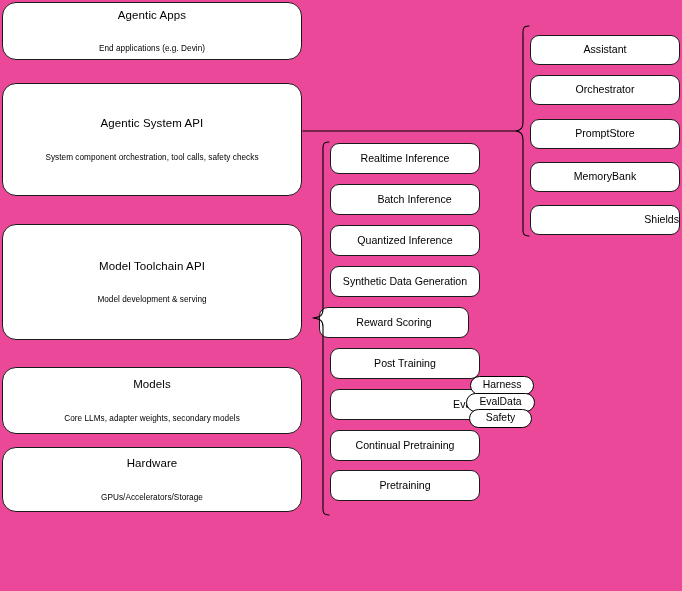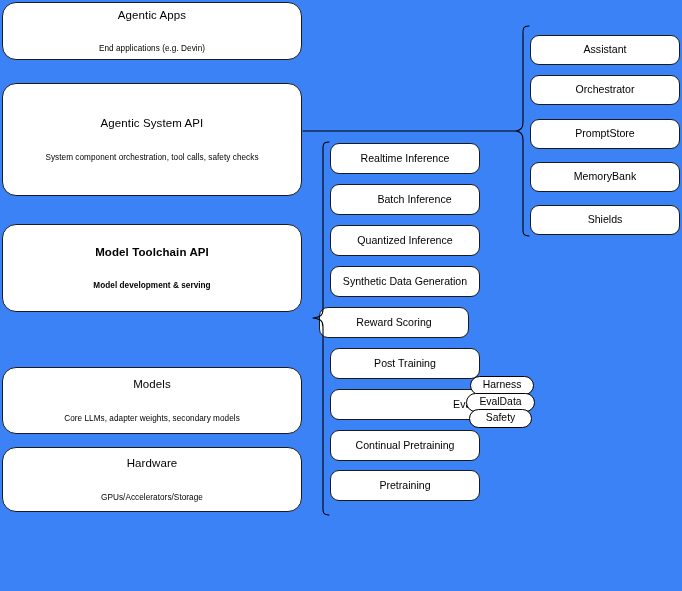--- a/index.html
+++ b/index.html
@@ -9,21 +9,21 @@
     background: #ffffff;
   }
   body {
     font-family: "Liberation Sans", sans-serif;
     color: #000000;
   }
   #canvas {
     position: relative;
     width: 682px;
     height: 591px;
-    background: #3b82f6;
+    background: #ec4899;
     overflow: hidden;
   }
 
   
   .box {
     position: absolute;
     box-sizing: border-box;
     border: 1.1px solid #1a1a1a;
     border-radius: 14px;
     background: #ffffff;
@@ -99,21 +99,21 @@
   <div class="box layer has-sub" style="left:2px; top:2px; width:300px; height:58px;">
     <div class="layer-title">Agentic Apps</div>
     <div class="layer-sub">End applications (e.g. Devin)</div>
   </div>
 
   <div class="box layer has-sub" style="left:2px; top:83px; width:300px; height:113px;">
     <div class="layer-title">Agentic System API</div>
     <div class="layer-sub">System component orchestration, tool calls, safety checks</div>
   </div>
 
-  <div class="box layer has-sub" style="left:2px; top:224px; width:300px; height:88px;font-weight:bold;">
+  <div class="box layer has-sub" style="left:2px; top:224px; width:300px; height:116px;">
     <div class="layer-title">Model Toolchain API</div>
     <div class="layer-sub">Model development &amp; serving</div>
   </div>
 
   <div class="box layer has-sub" style="left:2px; top:367px; width:300px; height:67px;">
     <div class="layer-title">Models</div>
     <div class="layer-sub">Core LLMs, adapter weights, secondary models</div>
   </div>
 
   <div class="box layer has-sub" style="left:2px; top:447px; width:300px; height:65px;">
@@ -165,21 +165,21 @@
   </div>
   <div class="box item" style="left:530px; top:75px; width:150px; height:30px;">
     <span class="item-label">Orchestrator</span>
   </div>
   <div class="box item" style="left:530px; top:119px; width:150px; height:30px;">
     <span class="item-label">PromptStore</span>
   </div>
   <div class="box item" style="left:530px; top:162px; width:150px; height:30px;">
     <span class="item-label">MemoryBank</span>
   </div>
-  <div class="box item" style="left:530px; top:205px; width:150px; height:30px;">
+  <div class="box item" style="left:530px; top:205px; width:150px; height:30px;align-items:flex-end;">
     <span class="item-label">Shields</span>
   </div>
 
   <svg id="lines" viewBox="0 0 682 591">
 
     <line x1="303" y1="131" x2="516" y2="131"></line>
 
     <path d="M 529 26
              C 522 26, 523 30, 523 36
              L 523 122

